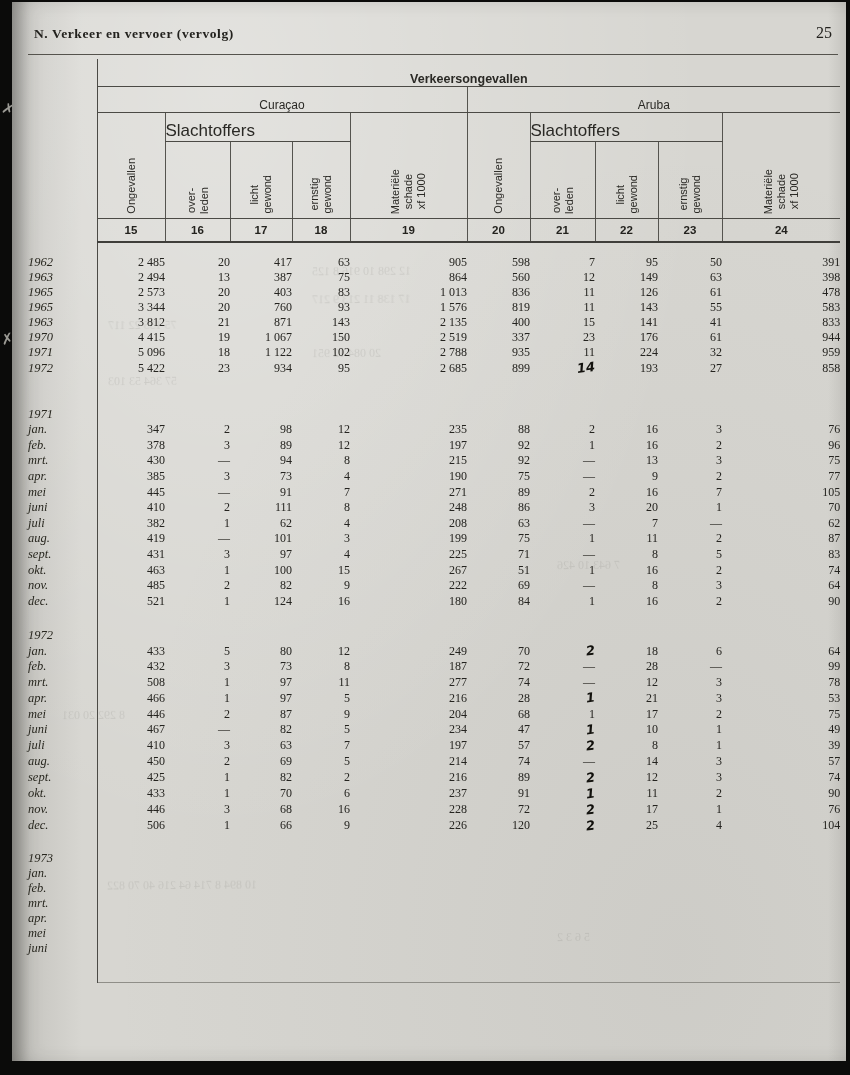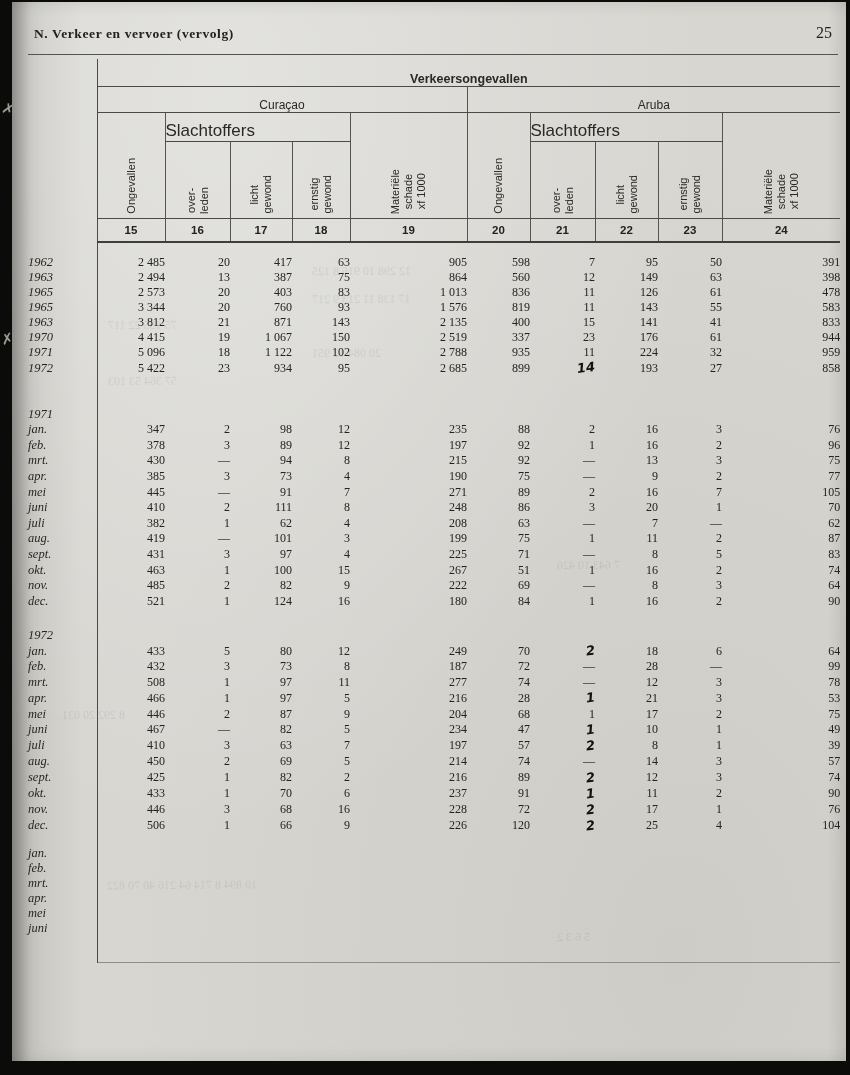--- a/index.html
+++ b/index.html
@@ -591,20 +591,24 @@
             <td class="num c5">120</td>
             <td class="num c6"><span class="hw">2</span></td>
             <td class="num c7">25</td>
             <td class="num c8">4</td>
             <td class="num c9">104</td>
           </tr>
           <tr class="spacer sp3">
             <td class="lblcol"></td>
             <td colspan="10"></td>
           </tr>
+          <tr class="heading-row sec3">
+            <td class="lblcol rowlabel">1973</td>
+            <td colspan="10"></td>
+          </tr>
           <tr class="data-row sec3">
             <td class="lblcol rowlabel">jan.</td>
             <td class="num c0"></td>
             <td class="num c1"></td>
             <td class="num c2"></td>
             <td class="num c3"></td>
             <td class="num c4"></td>
             <td class="num c5"></td>
             <td class="num c6"></td>
             <td class="num c7"></td>

